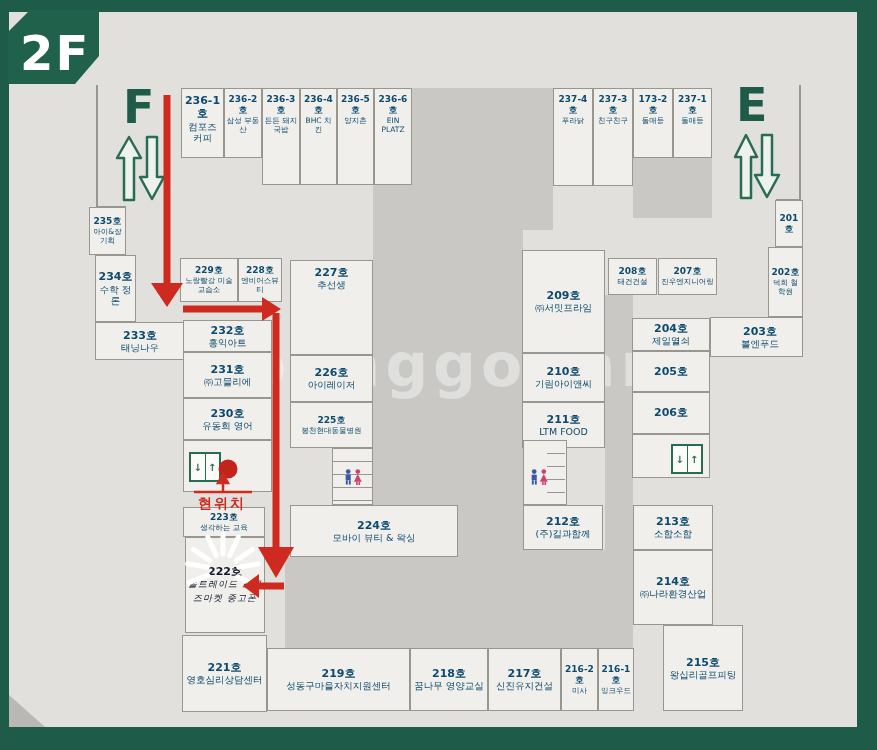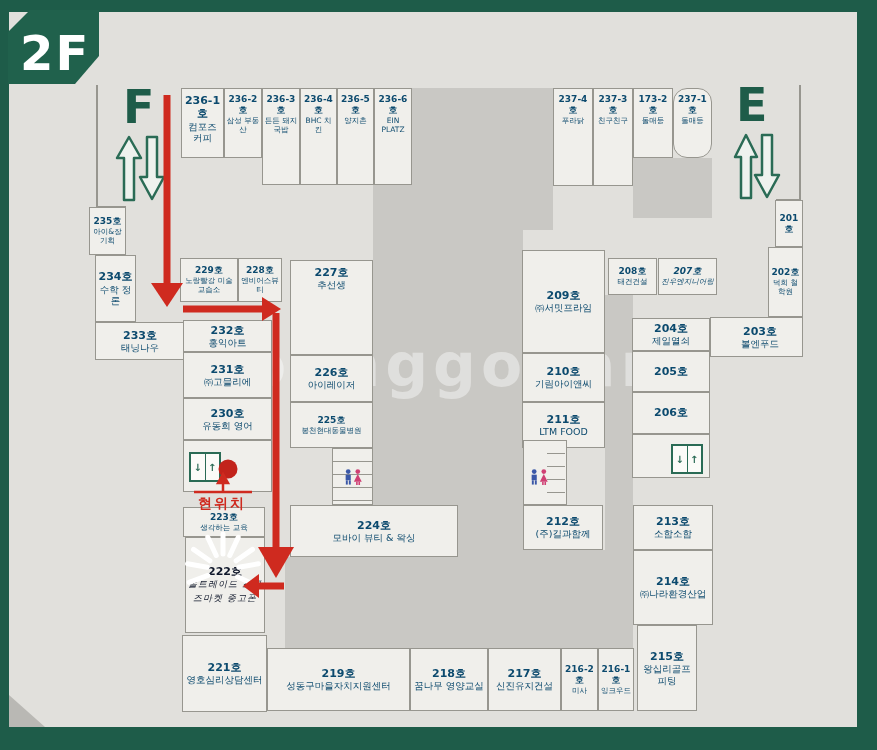--- a/index.html
+++ b/index.html
@@ -96,21 +96,21 @@
         <span class="nm">푸라닭</span>
       </div>
       <div class="room top tiny" style="left: 593px; top: 88px; width: 40px; height: 98px;">
         <span class="no">237-3호</span>
         <span class="nm">친구친구</span>
       </div>
       <div class="room top tiny" style="left: 633px; top: 88px; width: 40px; height: 70px;">
         <span class="no">173-2호</span>
         <span class="nm">돌매등</span>
       </div>
-      <div class="room top tiny" style="left: 673px; top: 88px; width: 39px; height: 70px; border-radius: 14px;">
+      <div class="room top tiny" style="left: 673px; top: 88px; width: 39px; height: 70px;">
         <span class="no">237-1호</span>
         <span class="nm">돌매등</span>
       </div>
       <div class="room tiny" style="left: 89px; top: 207px; width: 37px; height: 48px;">
         <span class="no">235호</span>
         <span class="nm">아이&amp;장 기획</span>
       </div>
       <div class="room " style="left: 95px; top: 255px; width: 41px; height: 67px;">
         <span class="no">234호</span>
         <span class="nm">수학 정론</span>
@@ -180,21 +180,21 @@
         <span class="nm">LTM FOOD</span>
       </div>
       <div class="room " style="left: 523px; top: 505px; width: 80px; height: 45px;">
         <span class="no">212호</span>
         <span class="nm">(주)길과함께</span>
       </div>
       <div class="room tiny" style="left: 608px; top: 258px; width: 49px; height: 37px;">
         <span class="no">208호</span>
         <span class="nm">태건건설</span>
       </div>
-      <div class="room tiny" style="left: 658px; top: 258px; width: 59px; height: 37px; font-style: italic;">
+      <div class="room tiny" style="left: 658px; top: 258px; width: 59px; height: 37px;">
         <span class="no">207호</span>
         <span class="nm">진우엔지니어링</span>
       </div>
       <div class="room " style="left: 632px; top: 318px; width: 78px; height: 33px;">
         <span class="no">204호</span>
         <span class="nm">제일열쇠</span>
       </div>
       <div class="room " style="left: 632px; top: 351px; width: 78px; height: 41px;">
         <span class="no">205호</span>
       </div>
@@ -202,21 +202,21 @@
         <span class="no">206호</span>
       </div>
       <div class="room " style="left: 633px; top: 505px; width: 80px; height: 45px;">
         <span class="no">213호</span>
         <span class="nm">소함소함</span>
       </div>
       <div class="room " style="left: 633px; top: 550px; width: 80px; height: 75px;">
         <span class="no">214호</span>
         <span class="nm">㈜나라환경산업</span>
       </div>
-      <div class="room " style="left: 637px; top: 625px; width: 60px; height: 86px;">
+      <div class="room " style="left: 663px; top: 625px; width: 80px; height: 86px;">
         <span class="no">215호</span>
         <span class="nm">왕십리골프피팅</span>
       </div>
       <div class="room tiny" style="left: 775px; top: 200px; width: 28px; height: 47px;">
         <span class="no">201호</span>
       </div>
       <div class="room tiny" style="left: 768px; top: 247px; width: 35px; height: 70px;">
         <span class="no">202호</span>
         <span class="nm">덕희 철학원</span>
       </div>

